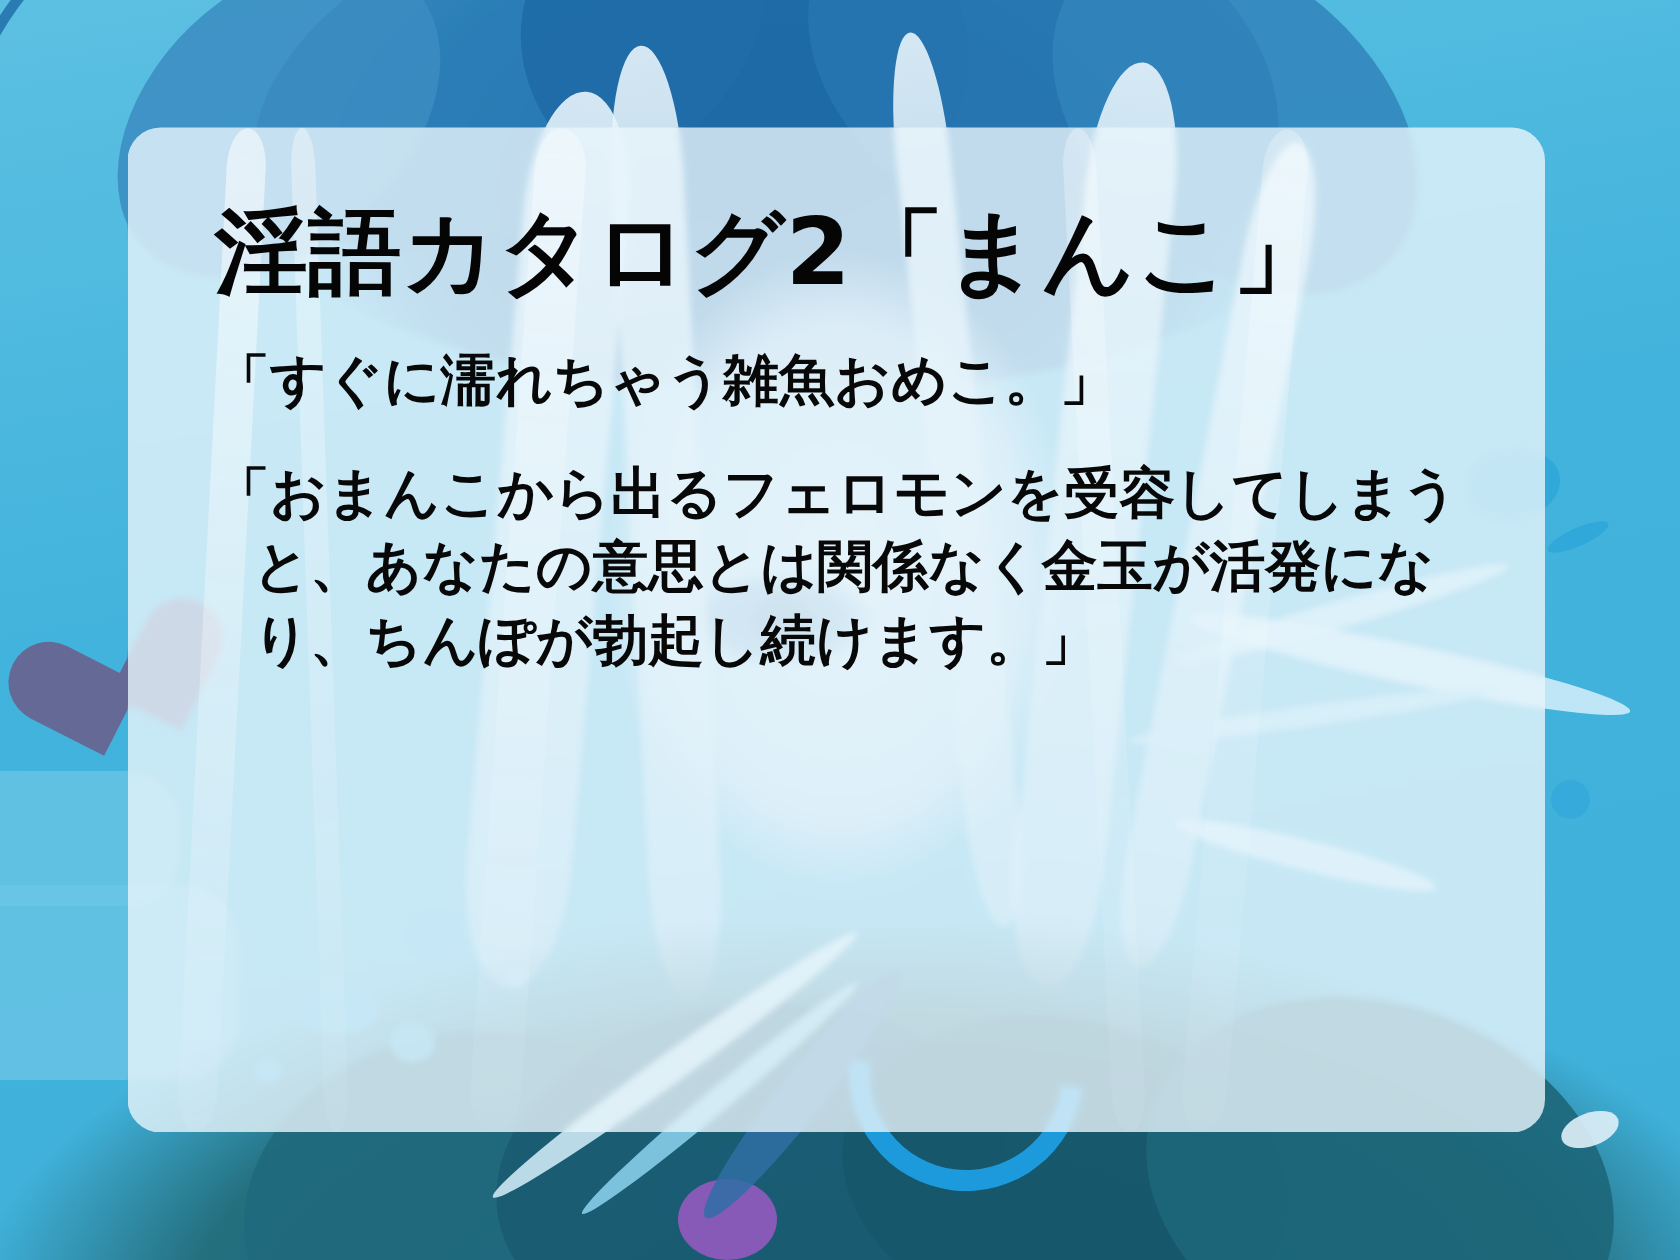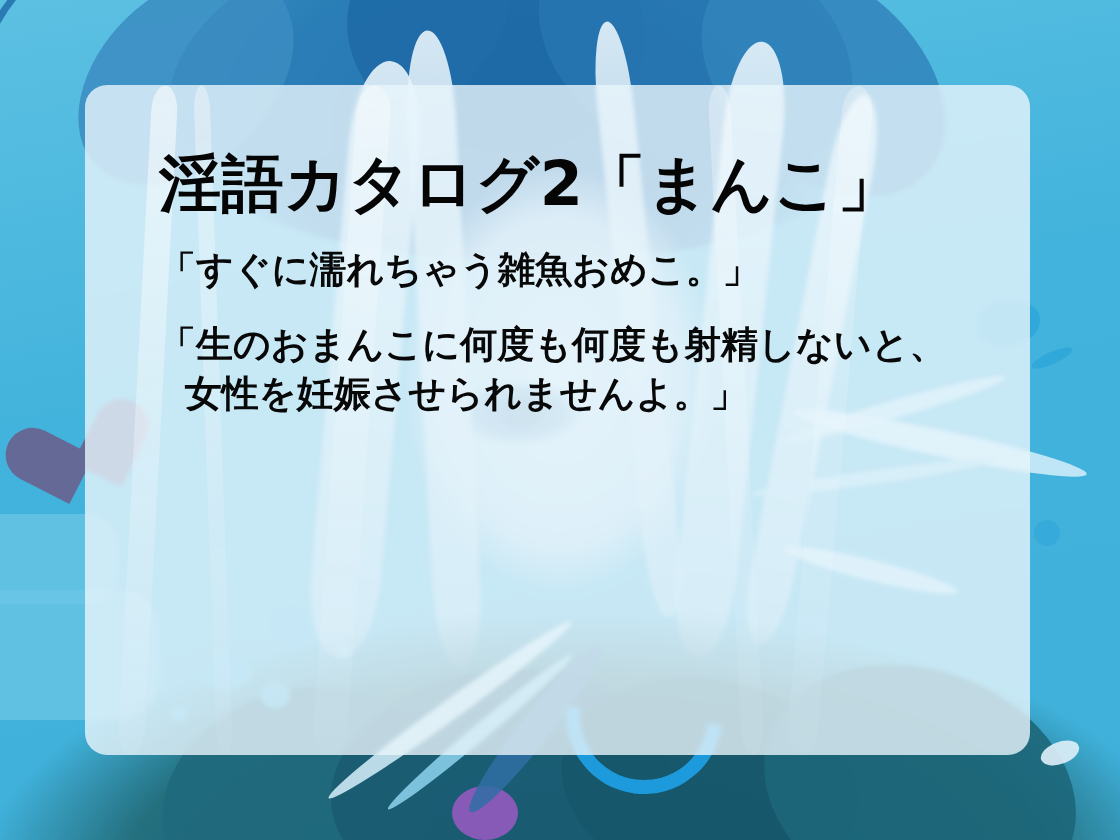--- a/index.html
+++ b/index.html
@@ -211,21 +211,21 @@
   .card {
     position: absolute;
     left: 85px;
     top: 85px;
     width: 945px;
     height: 670px;
     border-radius: 22px;
     background: rgba(233, 245, 251, 0.80);
     backdrop-filter: blur(2px);
     box-sizing: border-box;
-    padding: 16px;
+    padding: 0;
     overflow: hidden;
   }
   
   .card-streak {
     position: absolute;
     top: 0; bottom: 0;
     background: linear-gradient(180deg, rgba(255,255,255,.55), rgba(214,234,246,.18));
     border-radius: 50% / 4%;
     pointer-events: none;
   }
@@ -328,19 +328,20 @@
     <div class="card-streak cs2"></div>
     <div class="card-streak cs3"></div>
     <div class="card-streak cs4"></div>
     <div class="card-streak cs5"></div>
 
     <div class="card-inner">
       <h1 class="title">淫語カタログ2「まんこ」</h1>
 
       <div class="lines">
         <p class="para">「すぐに濡れちゃう雑魚おめこ。」</p>
-        <p class="para">「生のおまんこに何度も何度も射精しないと、
-  女性を妊娠させられませんよ。」</p>
+        <p class="para">「おまんこから出るフェロモンを受容してしまう
+  と、あなたの意思とは関係なく金玉が活発にな
+  り、ちんぽが勃起し続けます。」</p>
       </div>
     </div>
   </div>
 
 </div>
 
 </body></html>

